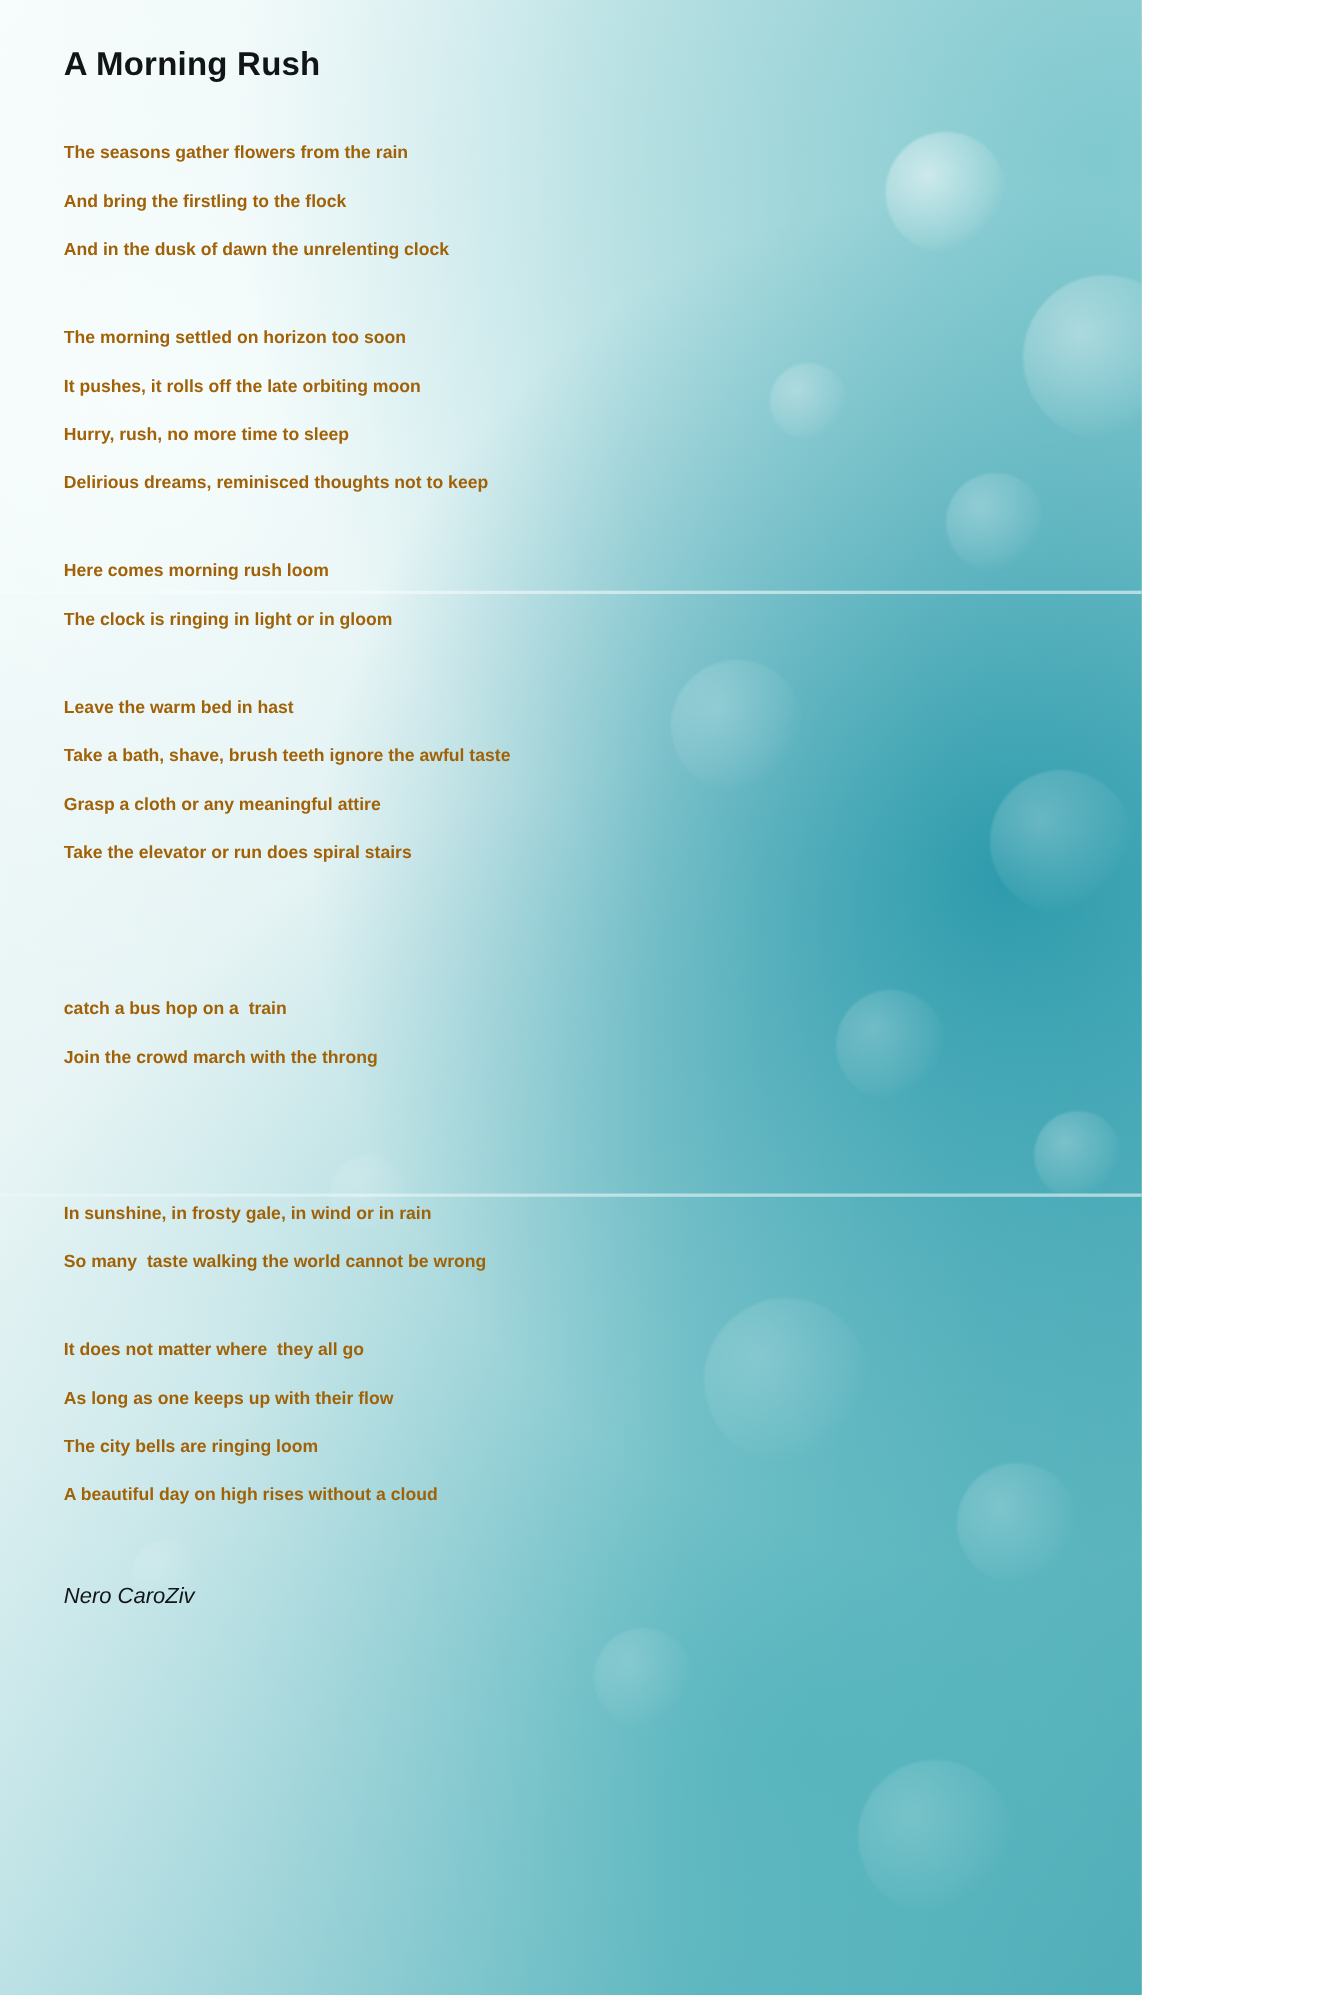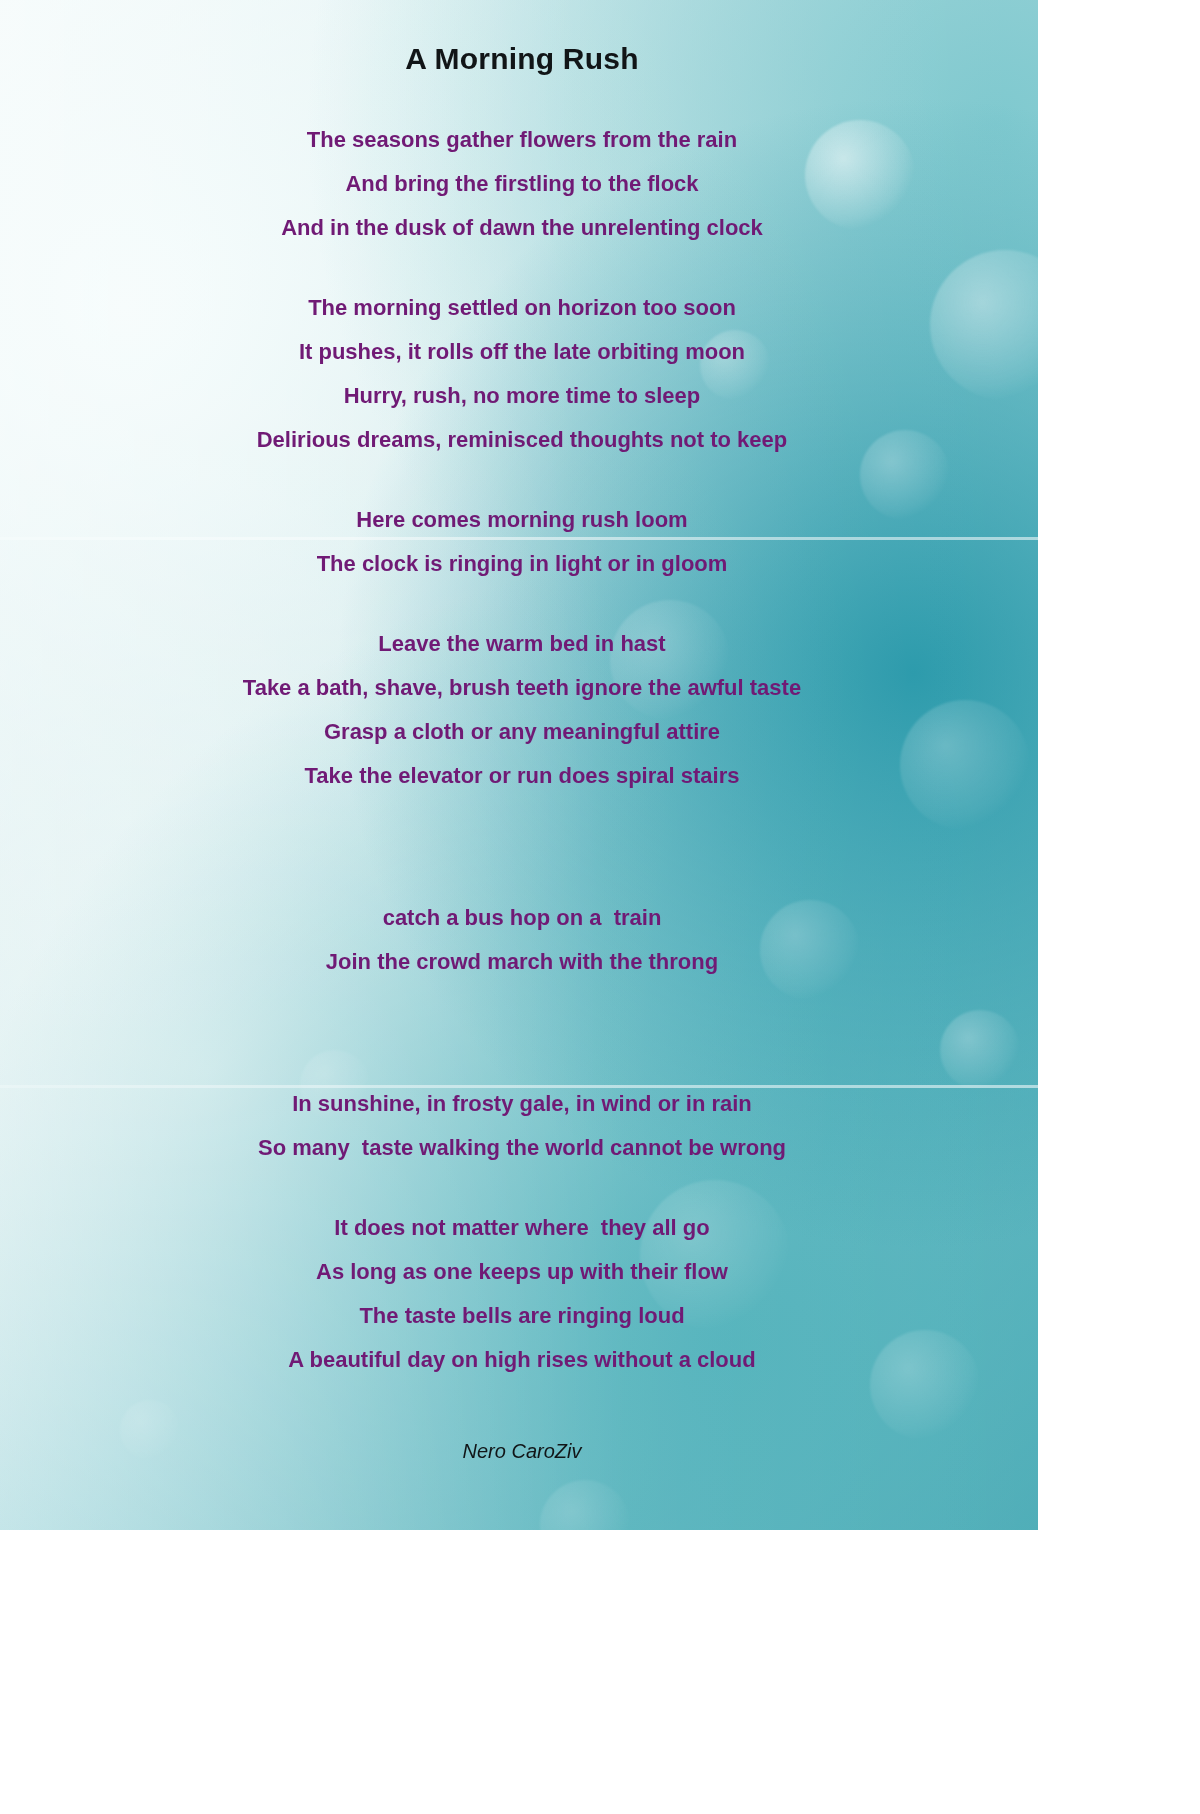--- a/index.html
+++ b/index.html
@@ -10,25 +10,24 @@
   body {
     width: 1200px;
     height: 1814px;
     font-family: "Liberation Sans", sans-serif;
     overflow: hidden;
   }
 
   .poem-page {
     position: relative;
     width: 1038px;
-    height: 1530px;
+    height: 1814px;
     margin: 0;
     background: #cfe3e4;
     overflow: hidden;
-    text-align: center;
   }
 
   
   .bg {
     position: absolute;
     inset: 0;
     z-index: 0;
   }
   .bg-base {
     background:
@@ -70,23 +69,23 @@
     font-size: 30px;
     font-weight: bold;
     color: #111517;
     letter-spacing: 0.2px;
     margin: 0 0 42px 0;
   }
   .stanza {
     margin: 0 0 36px 0;
   }
   .line {
-    font-size: 22px;
+    font-size: 16px;
     font-weight: bold;
-    color: #701a75;
+    color: #a16207;
     line-height: 44px;
     white-space: pre;
   }
   .gap-lg { height: 62px; }
   .author {
     margin-top: 58px;
     font-size: 20px;
     font-style: italic;
     color: #111517;
     font-family: "Liberation Sans", sans-serif;
@@ -162,20 +161,20 @@
     <div class="gap-lg"></div>
 
     <div class="stanza">
       <div class="line">In sunshine, in frosty gale, in wind or in rain</div>
       <div class="line">So many  taste walking the world cannot be wrong</div>
     </div>
 
     <div class="stanza">
       <div class="line">It does not matter where  they all go</div>
       <div class="line">As long as one keeps up with their flow</div>
-      <div class="line">The taste bells are ringing loud</div>
+      <div class="line">The city bells are ringing loom</div>
       <div class="line">A beautiful day on high rises without a cloud</div>
     </div>
 
     <div class="author">Nero CaroZiv</div>
 
   </div>
 </div>
 
 </body></html>

